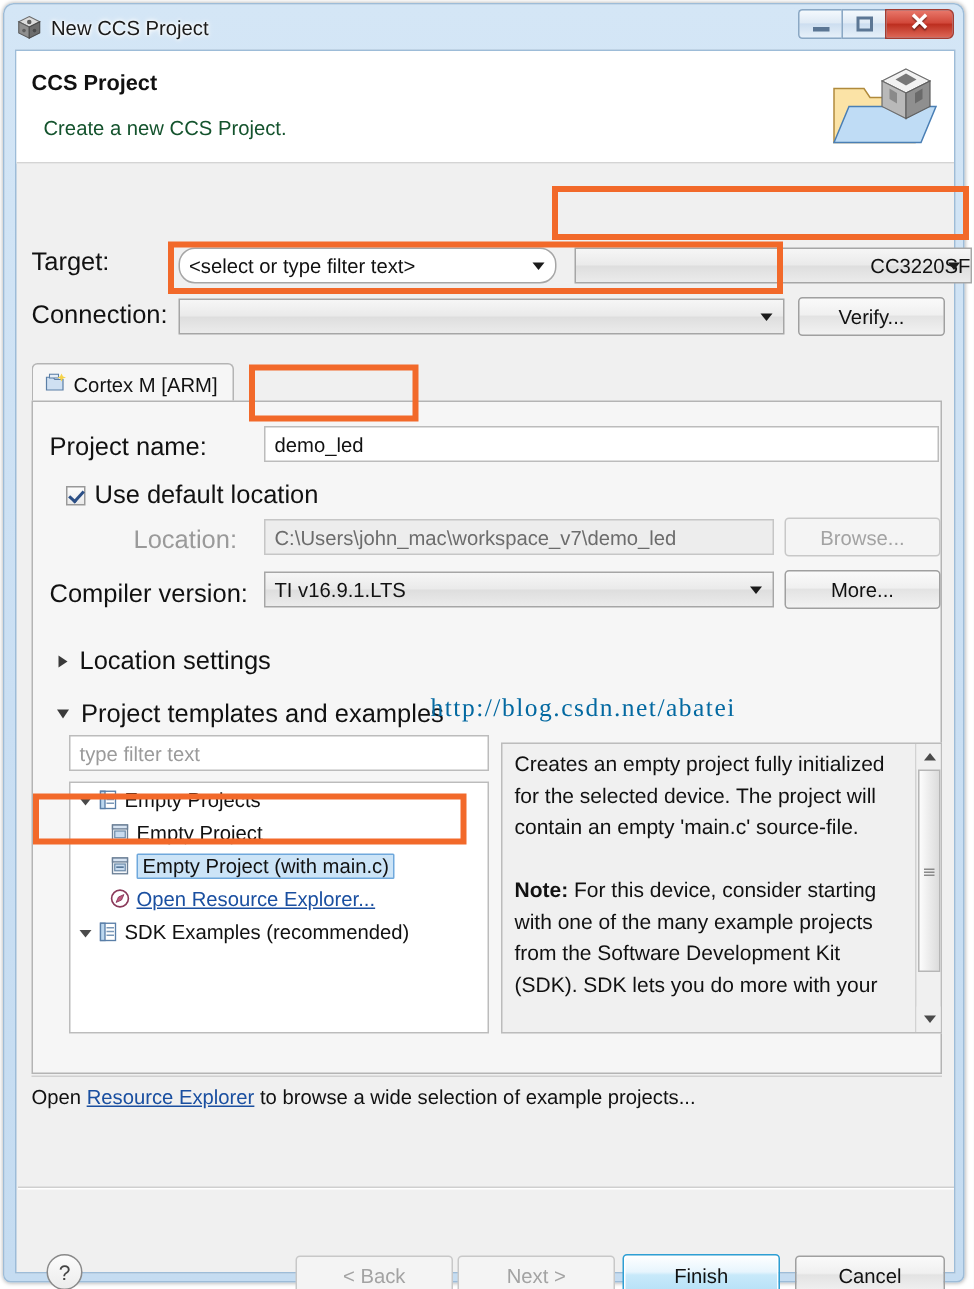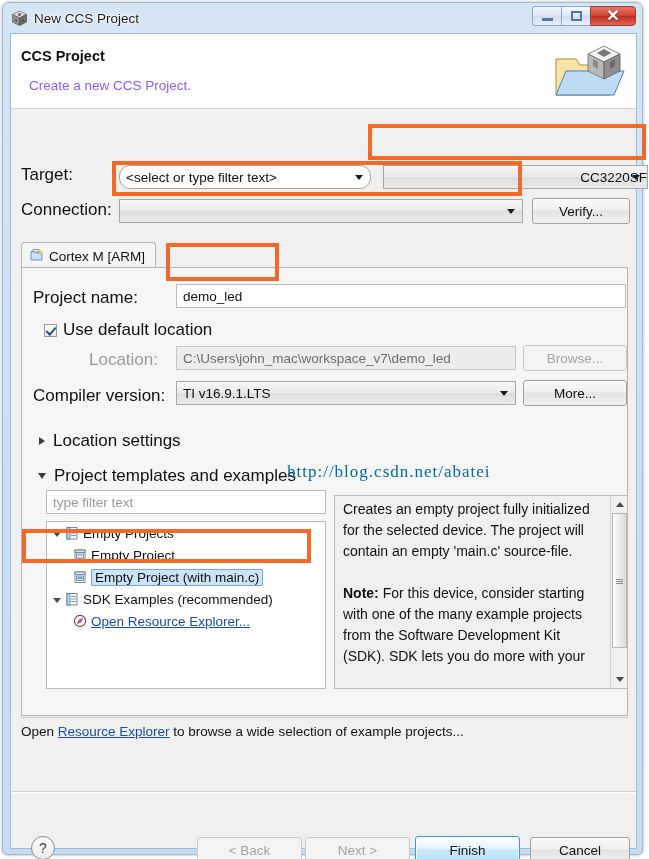--- a/index.html
+++ b/index.html
@@ -80,21 +80,21 @@
     position:relative;height:75px;background:#ffffff;
     border-bottom:1px solid #d4d4d4;
     box-sizing:border-box;
   }
   .wiz-title{
     position:absolute;left:10px;top:14px;
     font-size:14.5px;font-weight:bold;color:#111;
   }
   .wiz-sub{
     position:absolute;left:18px;top:44px;
-    font-size:13.5px;color:#8b5cf6;
+    font-size:13.5px;color:#14532d;
   }
   .wiz-icon{position:absolute;right:8px;top:9px;width:78px;height:62px;}
 
   
   .row{position:absolute;display:flex;align-items:center;}
   .lbl{font-size:17px;color:#111;white-space:nowrap;}
   .lbl.dim{color:#9a9a9a;}
 
   .combo{
     position:relative;height:24px;box-sizing:border-box;
@@ -438,42 +438,42 @@
           <svg width="14" height="14" viewBox="0 0 14 14" style="display:block">
             <rect x="2" y="2" width="10" height="10.5" fill="#f5f7fa" stroke="#6b7f96" stroke-width=".9"></rect>
             <rect x="2" y="2" width="10" height="2.6" fill="#d7e4f2" stroke="#6b7f96" stroke-width=".9"></rect>
             <rect x="3.5" y="6" width="7" height="4.5" fill="#c9dcf0" stroke="#6b8aa8" stroke-width=".8"></rect>
             <rect x="4.5" y="7.6" width="5" height="1" fill="#4a6d91"></rect>
           </svg>
         </span>
         <span class="tlabel">Empty Project (with main.c)</span>
       </div>
 
+      <div class="tnode lvl2">
+        <span>
+          <svg width="14" height="14" viewBox="0 0 14 14" style="display:block">
+            <circle cx="7" cy="7" r="5.6" fill="#ffffff" stroke="#8a3a5a" stroke-width="1.1"></circle>
+            <path d="M9.6 4.4 L6 6 L4.4 9.6 L8 8 Z" fill="#c0577c" stroke="#8a3a5a" stroke-width=".6"></path>
+          </svg>
+        </span>
+        <span class="tlabel link">Open Resource Explorer...</span>
+      </div>
+
       <div class="tnode">
         <span class="tarrow-open"></span>
         <span>
           <svg width="14" height="14" viewBox="0 0 14 14" style="display:block">
             <rect x="2" y="1.5" width="10" height="11.5" fill="#ffffff" stroke="#5a7fa8" stroke-width=".9"></rect>
             <rect x="2" y="1.5" width="3" height="11.5" fill="#bcd7ef" stroke="#5a7fa8" stroke-width=".9"></rect>
             <rect x="6" y="4" width="5" height="1" fill="#7a98b8"></rect>
             <rect x="6" y="6.5" width="5" height="1" fill="#7a98b8"></rect>
             <rect x="6" y="9" width="5" height="1" fill="#7a98b8"></rect>
           </svg>
         </span>
         <span class="tlabel">SDK Examples (recommended)</span>
-      </div>
-
-      <div class="tnode lvl2">
-        <span>
-          <svg width="14" height="14" viewBox="0 0 14 14" style="display:block">
-            <circle cx="7" cy="7" r="5.6" fill="#ffffff" stroke="#8a3a5a" stroke-width="1.1"></circle>
-            <path d="M9.6 4.4 L6 6 L4.4 9.6 L8 8 Z" fill="#c0577c" stroke="#8a3a5a" stroke-width=".6"></path>
-          </svg>
-        </span>
-        <span class="tlabel link">Open Resource Explorer...</span>
       </div>
     </div>
 
     <div class="descbox">
       <div class="desctext">
         <span>Creates an empty project fully initialized for the selected device. The project will contain an empty 'main.c' source-file.</span>
         <br><br>
         <b>Note:</b><span> For this device, consider starting with one of the many example projects from the Software Development Kit (SDK). SDK lets you do more with your</span>
       </div>
       <div class="scroll">

